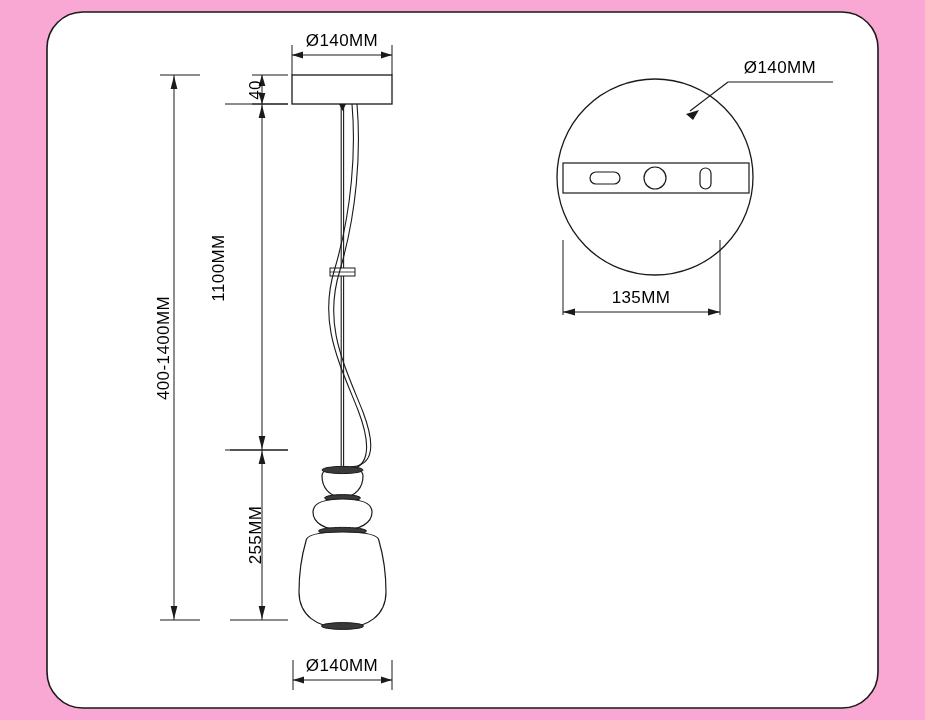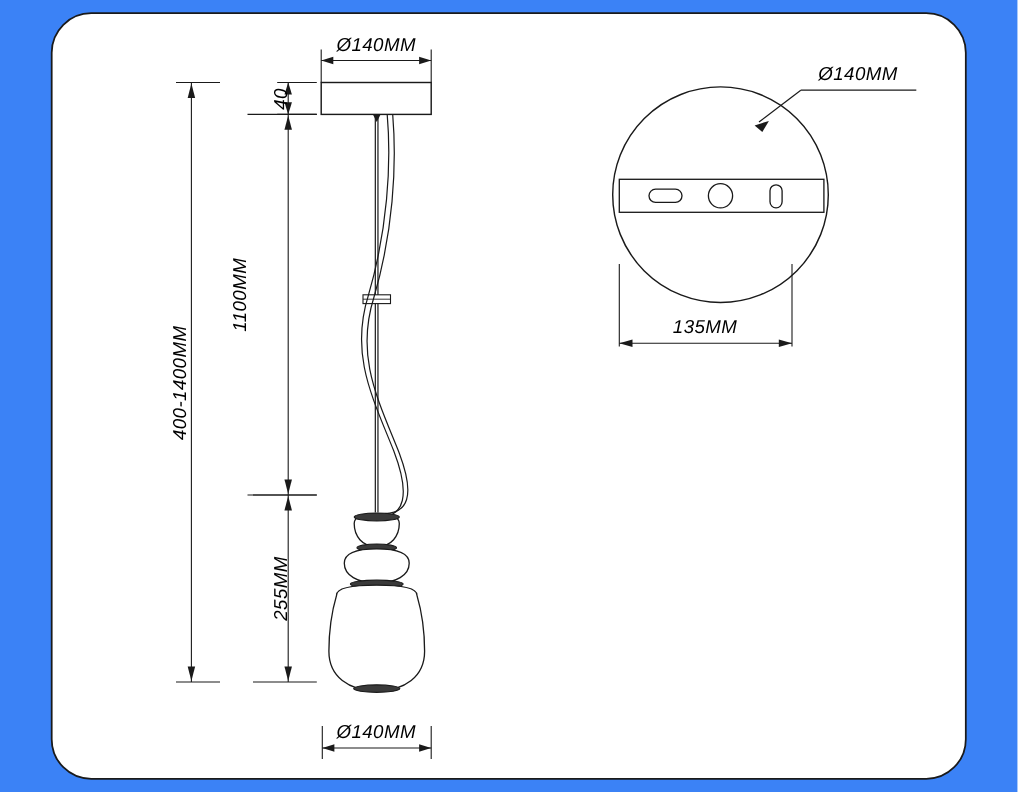--- a/index.html
+++ b/index.html
@@ -7,23 +7,22 @@
     padding: 0;
     background: #ffffff;
   }
   body {
     font-family: "Liberation Sans", sans-serif;
   }
   #sheet {
     position: relative;
     width: 925px;
     height: 720px;
-    background: #3b82f6;
+    background: #f9a8d4;
     overflow: hidden;
-    font-style: italic;
   }
   #sheet svg {
     display: block;
   }
   text {
     font-family: "Liberation Sans", sans-serif;
     fill: #000000;
   }
   .dimtext {
     font-size: 17px;

